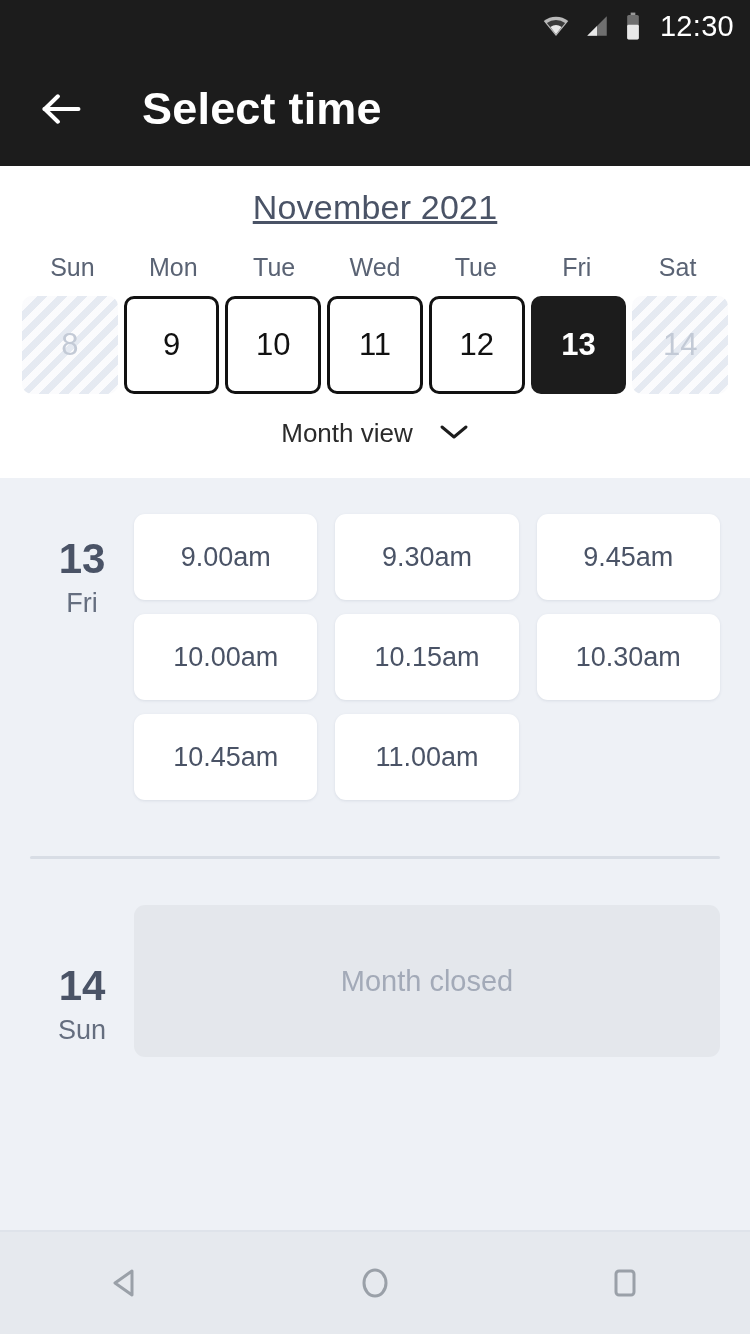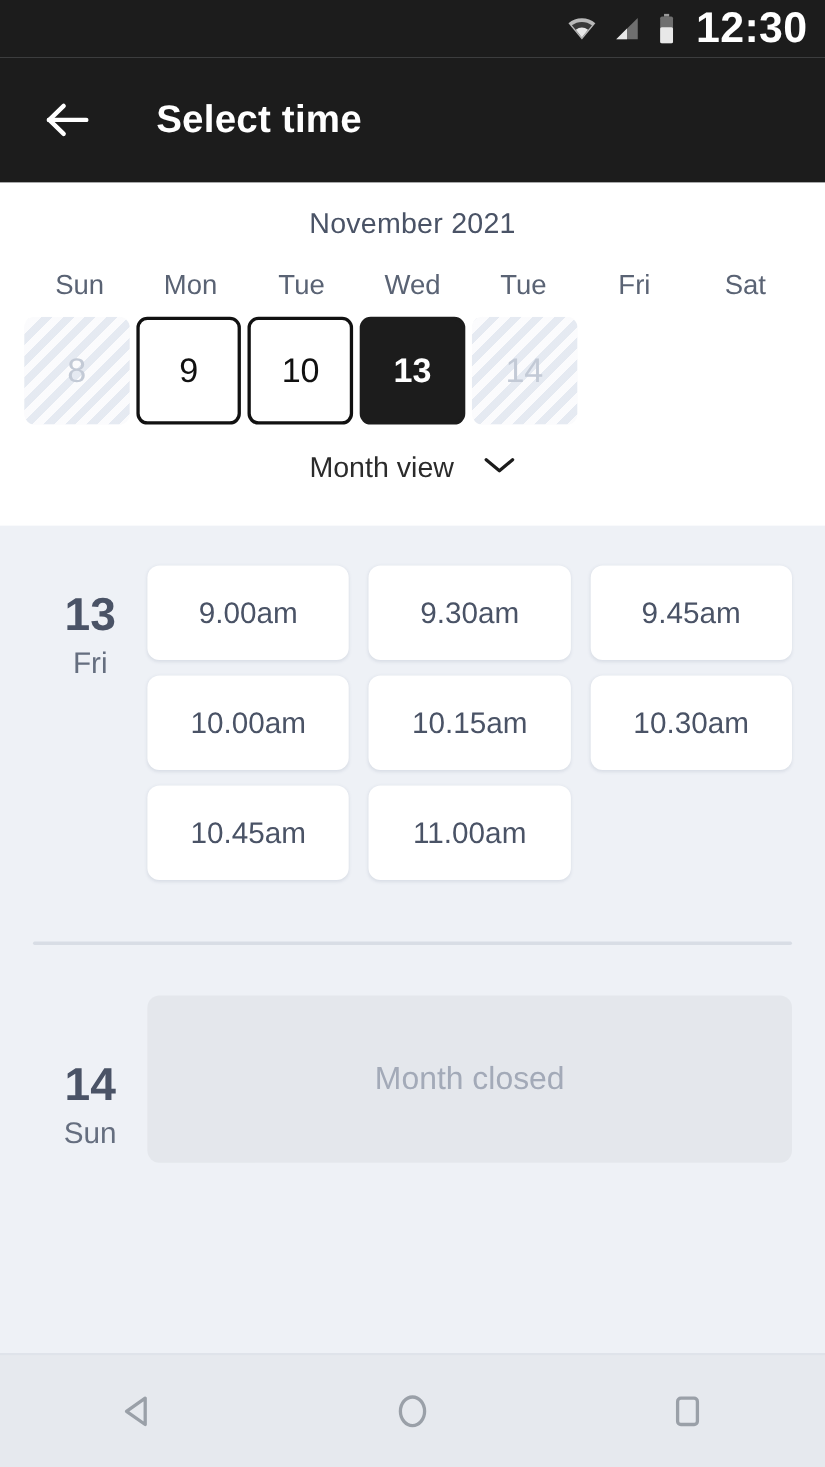--- a/index.html
+++ b/index.html
@@ -12,41 +12,41 @@
   .screen { position: relative; width: 750px; height: 1334px; display: flex; flex-direction: column; }
 
   
   .statusbar {
     height: 52px; background: #1c1c1c; flex: 0 0 52px;
     display: flex; align-items: center; justify-content: flex-end;
     padding-right: 16px; gap: 14px;
   }
   .sb-icon { display: flex; align-items: center; }
   .sb-time {
-    color: #ffffff; font-size: 39px; font-weight: bold;
+    color: #ffffff; font-size: 29px; font-weight: normal;
     letter-spacing: .3px; margin-left: 4px;
   }
 
   
   .appbar {
     background: #1c1c1c; flex: 0 0 114px; height: 114px;
     display: flex; align-items: center; padding-left: 34px; gap: 52px;
   }
   .back-btn { width: 56px; height: 56px; display:flex; align-items:center; justify-content:center; cursor:pointer; }
   .appbar-title {
-    color: #ffffff; font-size: 35px; font-weight: bold; letter-spacing: .2px;
+    color: #ffffff; font-size: 45px; font-weight: bold; letter-spacing: .2px;
   }
 
   
   .calendar {
     background: #ffffff; flex: 0 0 312px; padding-top: 22px;
   }
   .month-title {
-    text-align: center; color: #4a5366; font-size: 26px;
-    letter-spacing: .2px; margin-bottom: 26px;
+    text-align: center; color: #4a5366; font-size: 34px;
+    letter-spacing: .2px; margin-bottom: 26px; text-decoration: underline;
   }
   .weekdays, .datecells {
     display: grid; grid-template-columns: repeat(7, 1fr);
     padding: 0 22px;
   }
   .weekdays { margin-bottom: 14px; }
   .wd {
     text-align: center; color: #5a6374; font-size: 25px;
   }
   .datecells { gap: 6px; padding: 0 22px; }
@@ -153,20 +153,22 @@
       <div class="wd">Wed</div>
       <div class="wd">Tue</div>
       <div class="wd">Fri</div>
       <div class="wd">Sat</div>
     </div>
 
     <div class="datecells">
       <div class="cell disabled">8</div>
       <div class="cell enabled">9</div>
       <div class="cell enabled">10</div>
+      <div class="cell enabled">11</div>
+      <div class="cell enabled">12</div>
       <div class="cell selected">13</div>
       <div class="cell disabled">14</div>
     </div>
 
     <div class="monthview-row">
       <span class="monthview-label">Month view</span>
       <span>
         <svg width="30" height="18" viewBox="0 0 30 18">
           <path d="M3 4 15 14 27 4" stroke="#1c1c1c" stroke-width="3" fill="none" stroke-linecap="round" stroke-linejoin="round"></path>
         </svg>

